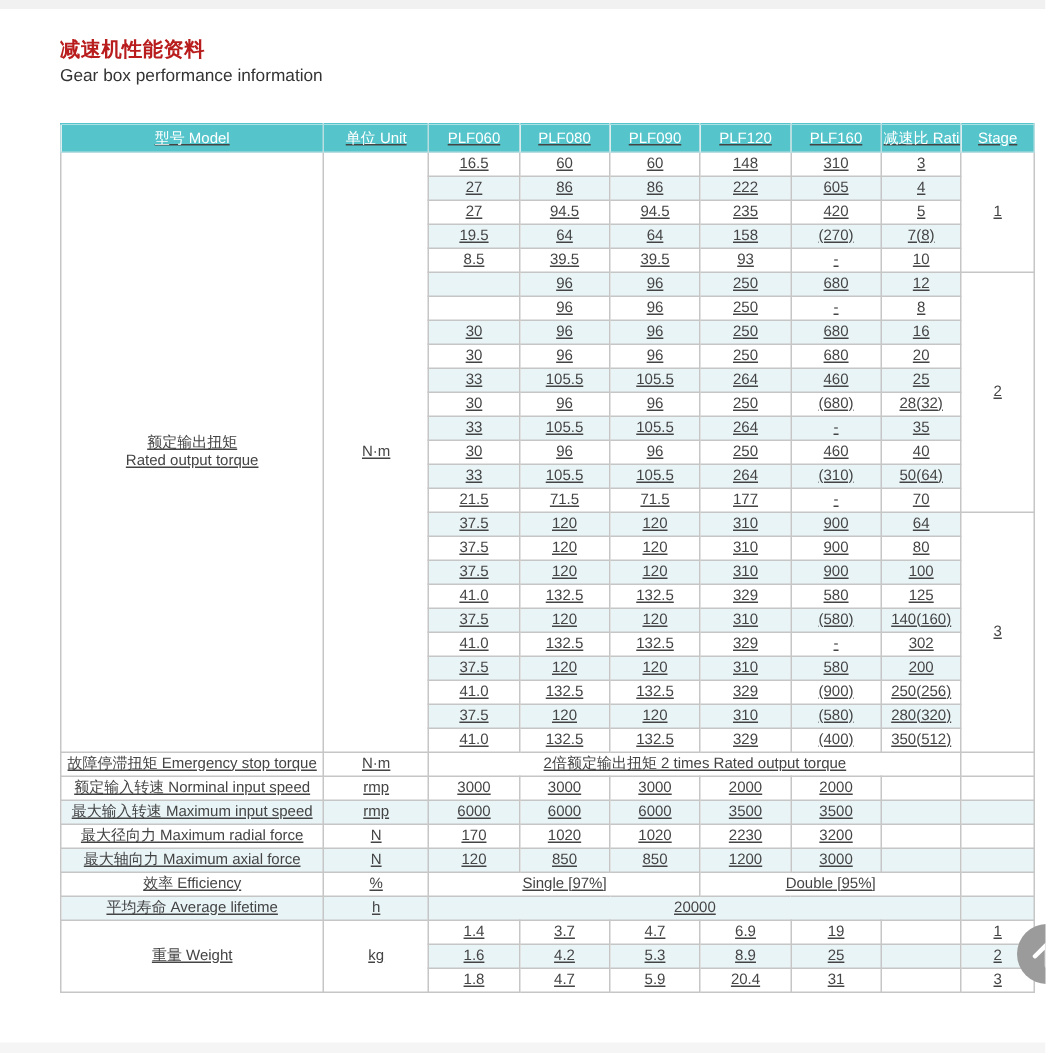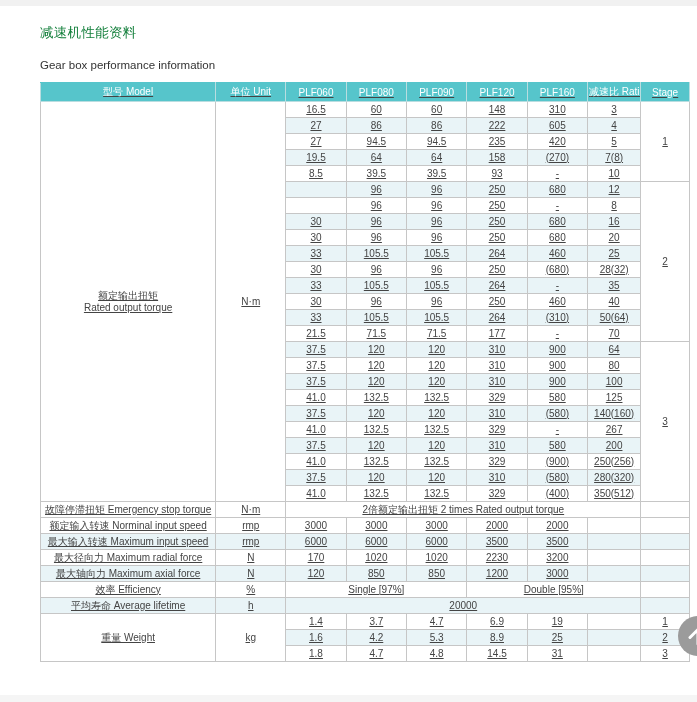--- a/index.html
+++ b/index.html
@@ -14,24 +14,24 @@
   body{
     width:697px;height:702px;position:relative;overflow:hidden;
     background:#ffffff;
     font-family:"Liberation Sans","DejaVu Sans",sans-serif;
     color:var(--text);
   }
   .top-strip{position:absolute;top:0;left:0;width:697px;height:6px;background:#f1f1f1;}
   .bottom-strip{position:absolute;bottom:0;left:0;width:697px;height:7px;background:#f5f5f5;}
   .title{
     position:absolute;left:40px;top:24px;
-    font-size:13.5px;font-weight:normal;color:#15803d;letter-spacing:.3px;
+    font-size:13.5px;font-weight:bold;color:#b91c1c;letter-spacing:.3px;
   }
   .subtitle{
-    position:absolute;left:40px;top:59px;
+    position:absolute;left:40px;top:45px;
     font-size:11.5px;color:#333;
   }
   table.perf{
     position:absolute;left:40px;top:82px;width:650px;
     border-collapse:collapse;table-layout:fixed;
     font-size:10px;color:var(--text);text-decoration:underline;
   }
   table.perf th{
     background:var(--accent);color:#fff;font-weight:normal;
     height:19px;border:1px solid #b9dde0;border-top:1px solid var(--accent);
@@ -257,21 +257,21 @@
         <td>310</td>
         <td>(580)</td>
         <td>140(160)</td>
       </tr>
       <tr>
         <td>41.0</td>
         <td>132.5</td>
         <td>132.5</td>
         <td>329</td>
         <td>-</td>
-        <td>267</td>
+        <td>302</td>
       </tr>
       <tr class="alt">
         <td>37.5</td>
         <td>120</td>
         <td>120</td>
         <td>310</td>
         <td>580</td>
         <td>200</td>
       </tr>
       <tr>
@@ -377,22 +377,22 @@
         <td>4.2</td>
         <td>5.3</td>
         <td>8.9</td>
         <td>25</td>
         <td></td>
         <td>2</td>
       </tr>
       <tr>
         <td>1.8</td>
         <td>4.7</td>
-        <td>4.8</td>
-        <td>14.5</td>
+        <td>5.9</td>
+        <td>20.4</td>
         <td>31</td>
         <td></td>
         <td>3</td>
       </tr>
     </tbody>
 </table>
 
 <div class="fab">
   <svg width="40" height="40" viewBox="0 0 40 40">
     <path d="M20 28 L20 15 M12 21.5 L20 13.5 L28 21.5" stroke="#ffffff" stroke-width="3" fill="none" stroke-linecap="round" stroke-linejoin="round"></path>

